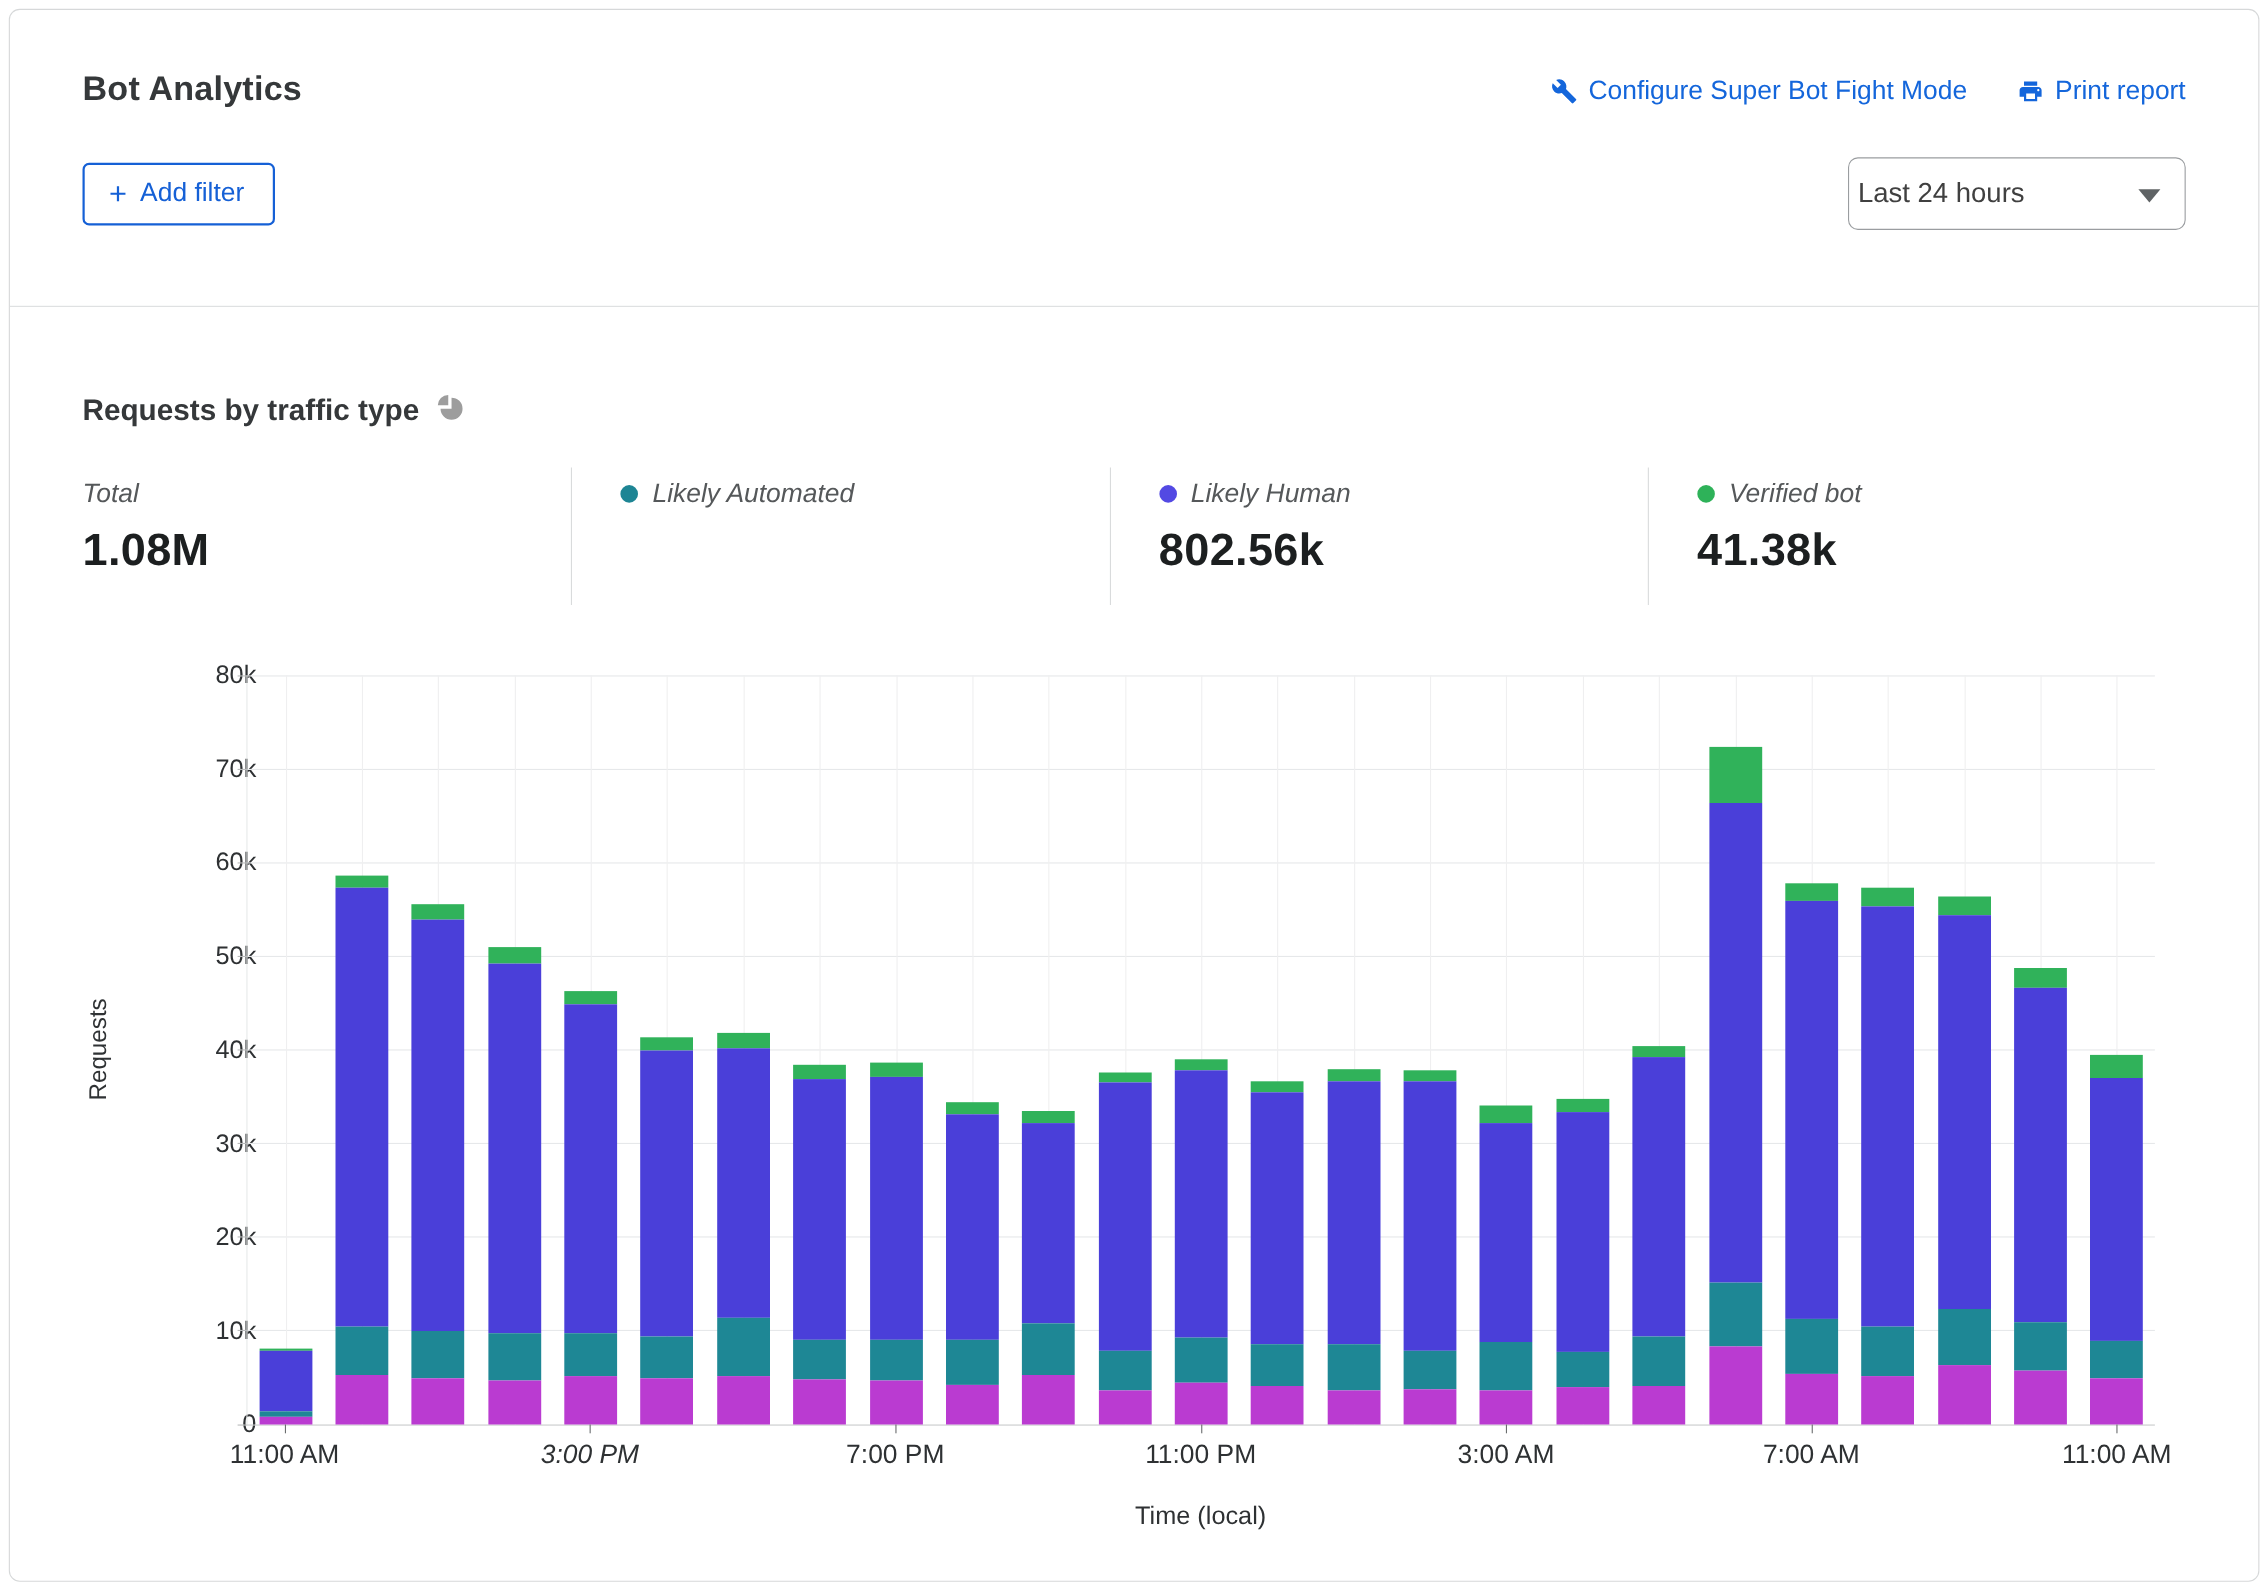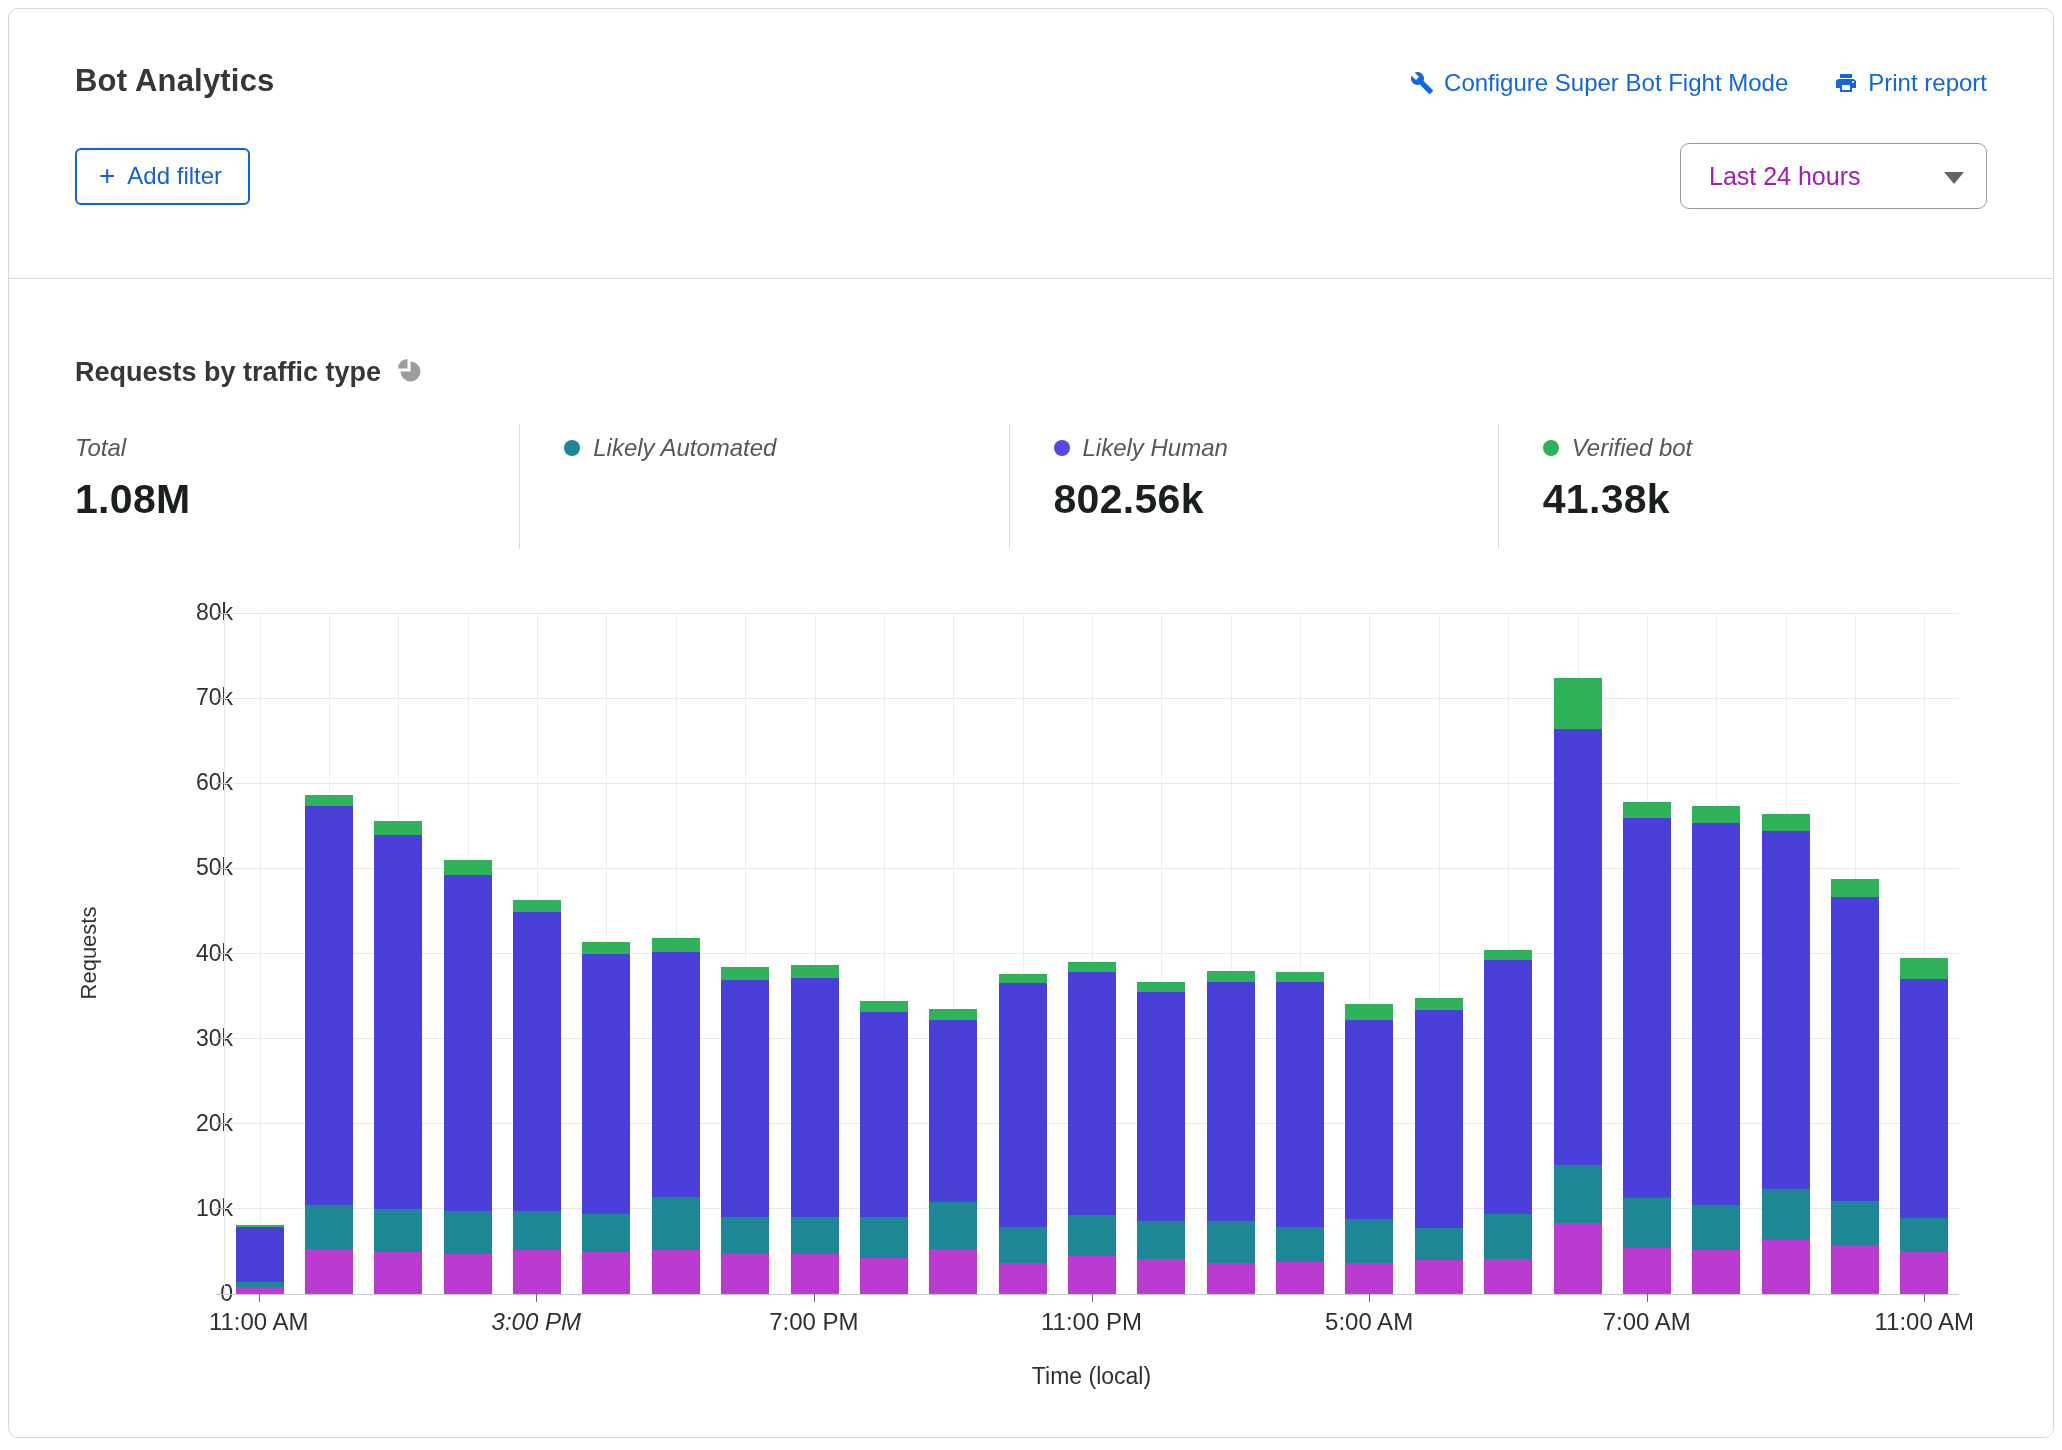--- a/index.html
+++ b/index.html
@@ -20,21 +20,21 @@
 
   .filter-row { display:flex; justify-content:space-between; align-items:center; margin-top:44px; }
   .add-filter-btn {
     display:inline-flex; align-items:center; gap:12px; background:#fff;
     border:2px solid #1560d6; border-radius:6px; color:#1560d6;
     font-size:24px; font-family:inherit; padding:12px 26px 13px 22px; cursor:pointer;
   }
   .add-filter-btn .plus { font-size:28px; line-height:20px; font-weight:400; }
   .time-select {
     position:relative; width:307px; height:66px; border:1.5px solid #9a9da0; border-radius:9px;
-    display:flex; align-items:center; padding:0 28px; font-size:25px; color:#a21caf; cursor:pointer; background:#fff;
+    display:flex; align-items:center; padding:0 8px; font-size:25px; color:#404040; cursor:pointer; background:#fff;
   }
   .caret { position:absolute; right:22px; top:50%; margin-top:-4px;
     width:0; height:0; border-left:10px solid transparent; border-right:10px solid transparent; border-top:12px solid #5f6365; }
 
   
   .card-body { padding:0 66px; }
   .section-heading-row { display:flex; align-items:center; gap:15px; margin-top:78px; }
   .section-heading { font-size:27px; font-weight:700; color:#35383a;text-align:right; }
 
   .stats-row { display:flex; margin-top:36px; }
@@ -415,21 +415,21 @@
       </div>
       <div class="x-labels">
           <div class="x-label" style="left: 2%;">11:00 AM</div>
           <div class="xtick" style="left: 2%;"></div>
           <div class="x-label" style="left: 18%; font-style: italic;">3:00 PM</div>
           <div class="xtick" style="left: 18%;"></div>
           <div class="x-label" style="left: 34%;">7:00 PM</div>
           <div class="xtick" style="left: 34%;"></div>
           <div class="x-label" style="left: 50%;">11:00 PM</div>
           <div class="xtick" style="left: 50%;"></div>
-          <div class="x-label" style="left: 66%;">5:00 AM</div>
+          <div class="x-label" style="left: 66%;">3:00 AM</div>
           <div class="xtick" style="left: 66%;"></div>
           <div class="x-label" style="left: 82%;">7:00 AM</div>
           <div class="xtick" style="left: 82%;"></div>
           <div class="x-label" style="left: 98%;">11:00 AM</div>
           <div class="xtick" style="left: 98%;"></div>
         </div>
       <div class="x-axis-title">Time (local)</div>
     </div>
 
   </div>

